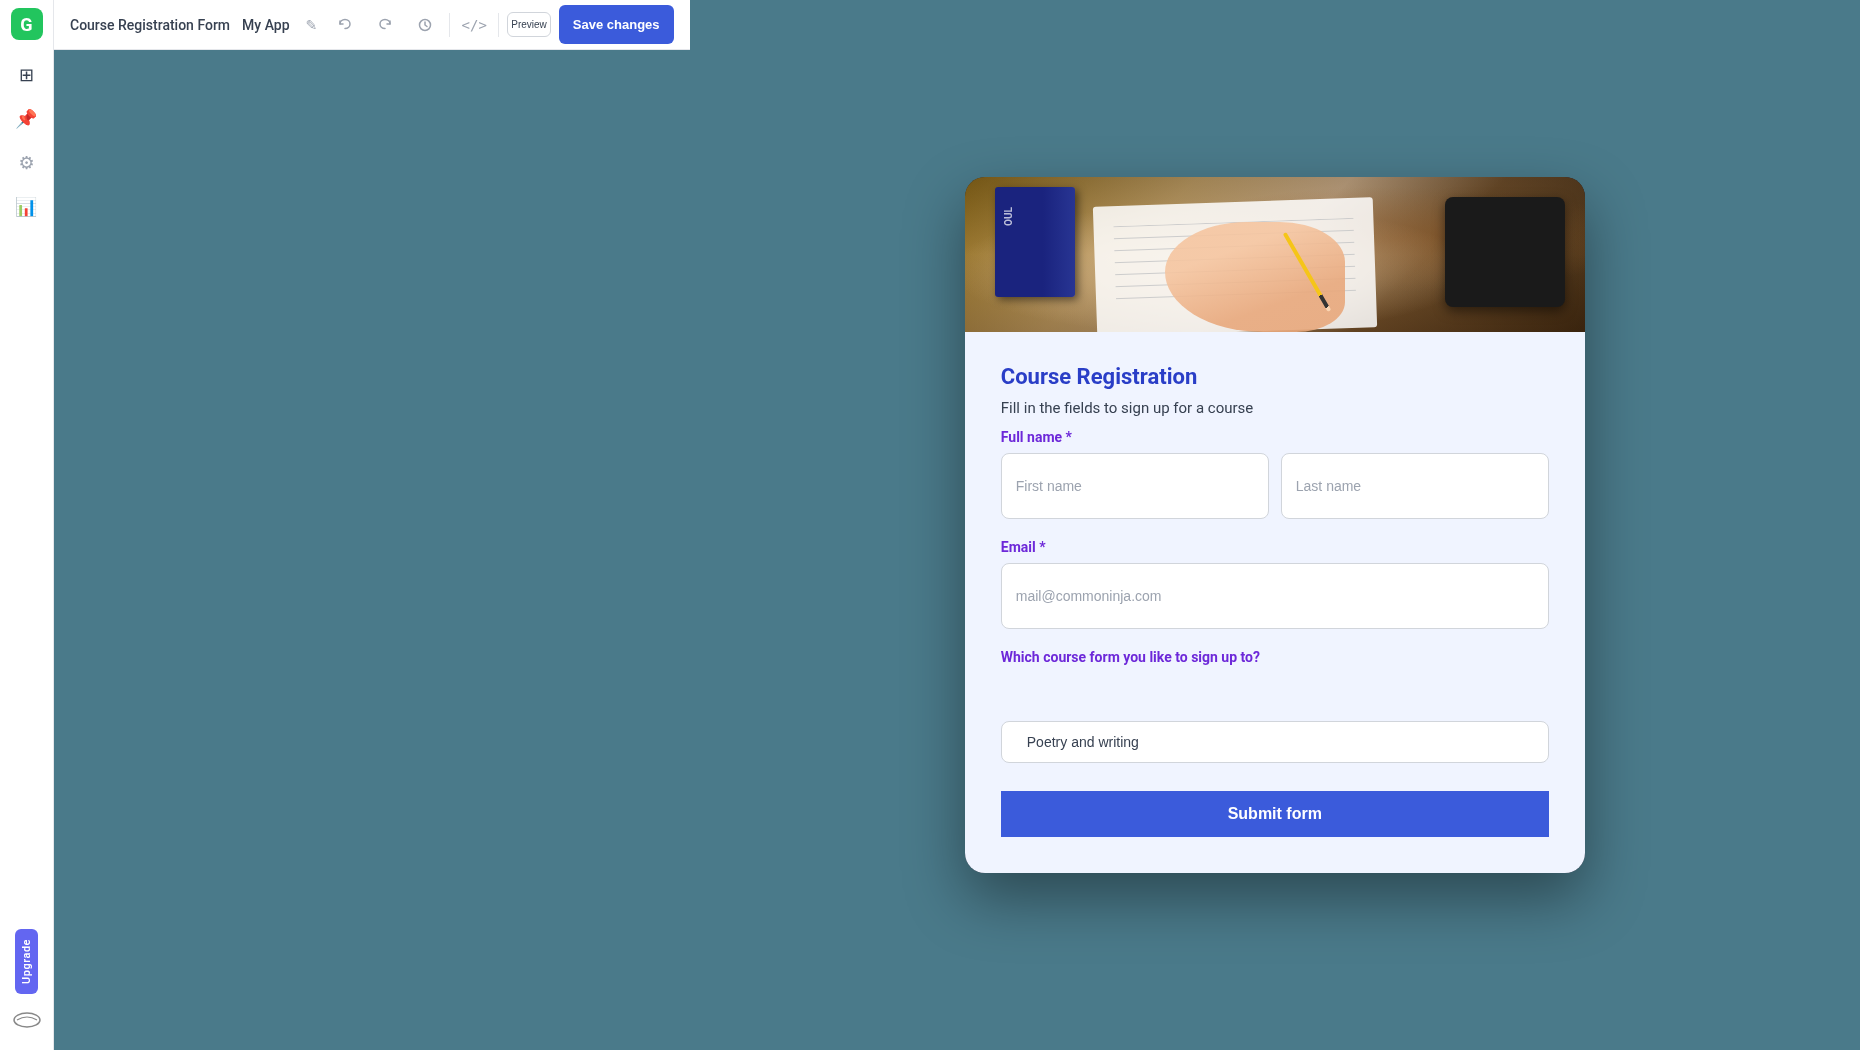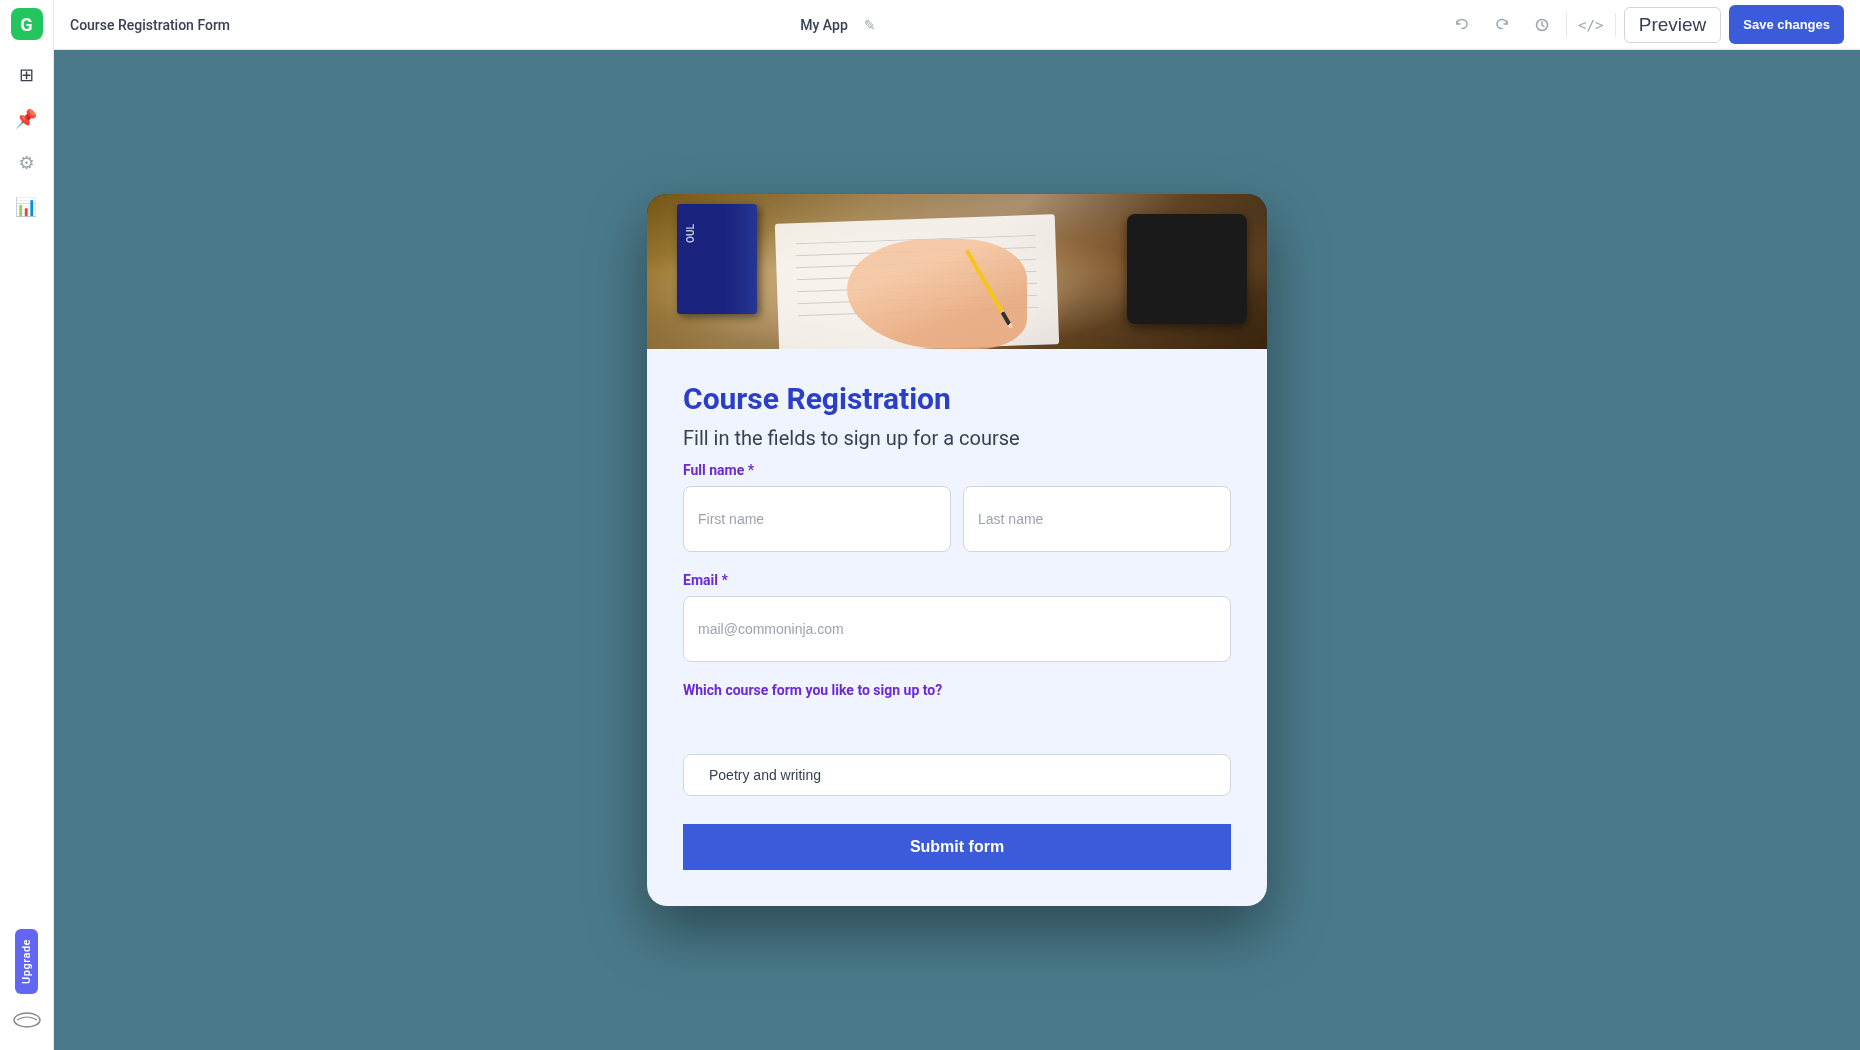--- a/index.html
+++ b/index.html
@@ -60,21 +60,20 @@
       padding: 10px 5px;
       border-radius: 6px;
       cursor: pointer;
       letter-spacing: 0.5px;
     }
 
     
     .main-area {
       flex: 1;
       display: flex;
-      flex-direction: column;
     }
 
     
     .topbar {
       height: 50px;
       background: #fff;
       border-bottom: 1px solid #e5e7eb;
       display: flex;
       align-items: center;
       padding: 0 16px;
@@ -119,25 +118,25 @@
       color: #9ca3af;
       font-size: 16px;
       border-radius: 4px;
     }
     .topbar-divider {
       width: 1px;
       height: 24px;
       background: #e5e7eb;
     }
     .preview-btn {
-      padding: 6px 14px;
+      padding: 6px 3px;
       border: 1px solid #d1d5db;
       background: #fff;
       border-radius: 6px;
-      font-size: 19px;
+      font-size: 10px;
       font-weight: 500;
       color: #374151;
       cursor: pointer;
     }
     .save-btn {
       padding: 12px 14px;
       border: none;
       background: #3b5bdb;
       border-radius: 6px;
       font-size: 13px;
@@ -253,28 +252,28 @@
       border-radius: 50% 40% 30% 60%;
       opacity: 0.9;
     }
 
     .form-body {
       background: #f0f4ff;
       padding: 32px 36px 36px;
     }
 
     .form-title {
-      font-size: 30px;
+      font-size: 22px;
       font-weight: 700;
       color: #2a3ec7;
       margin-bottom: 10px;
     }
 
     .form-subtitle {
-      font-size: 20px;
+      font-size: 15px;
       color: #374151;
       margin-bottom: 12px;
     }
 
     .form-label {
       font-size: 14px;
       font-weight: 700;
       color: #6d28d9;
       margin-bottom: 8px;
       display: block;

